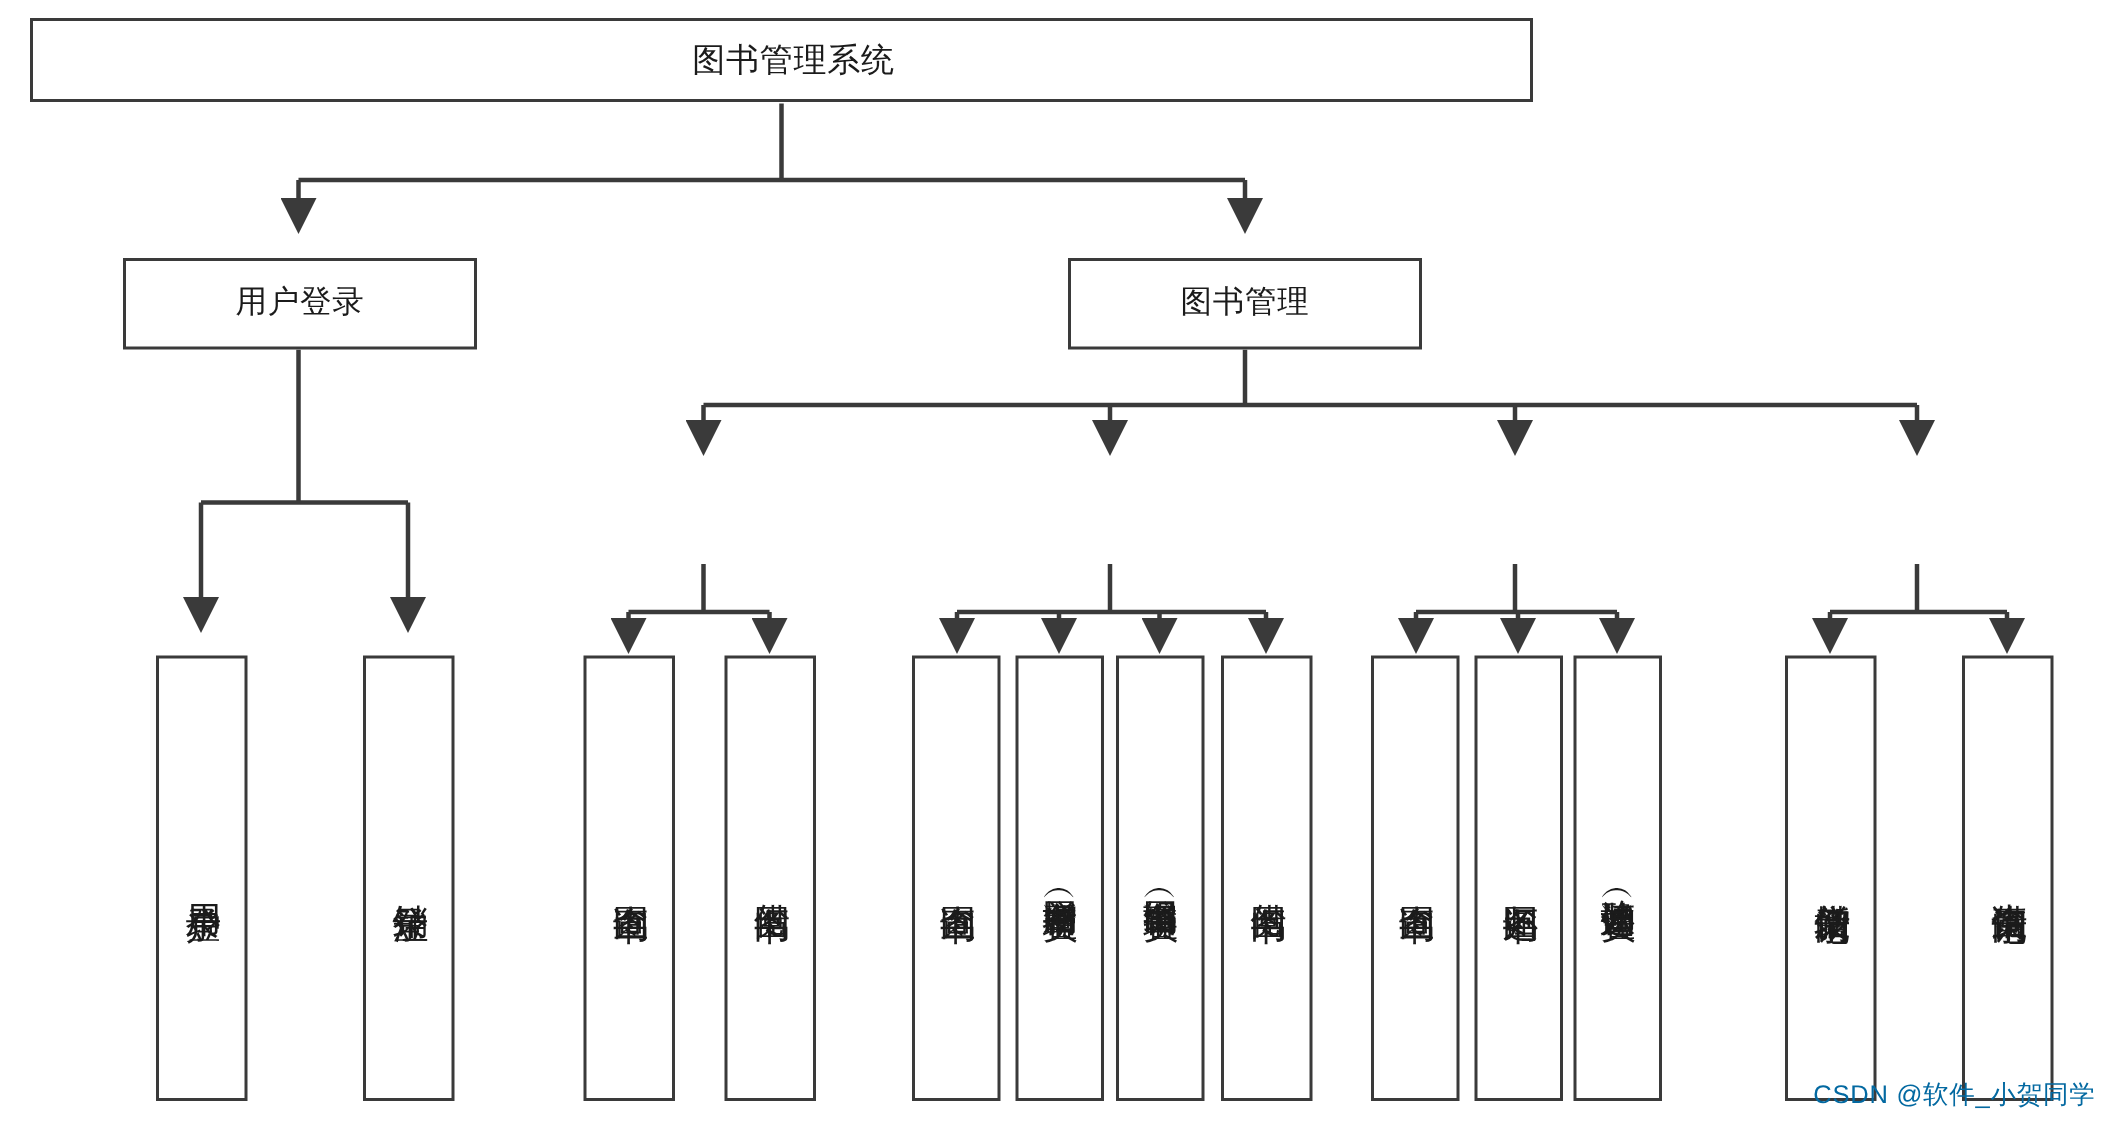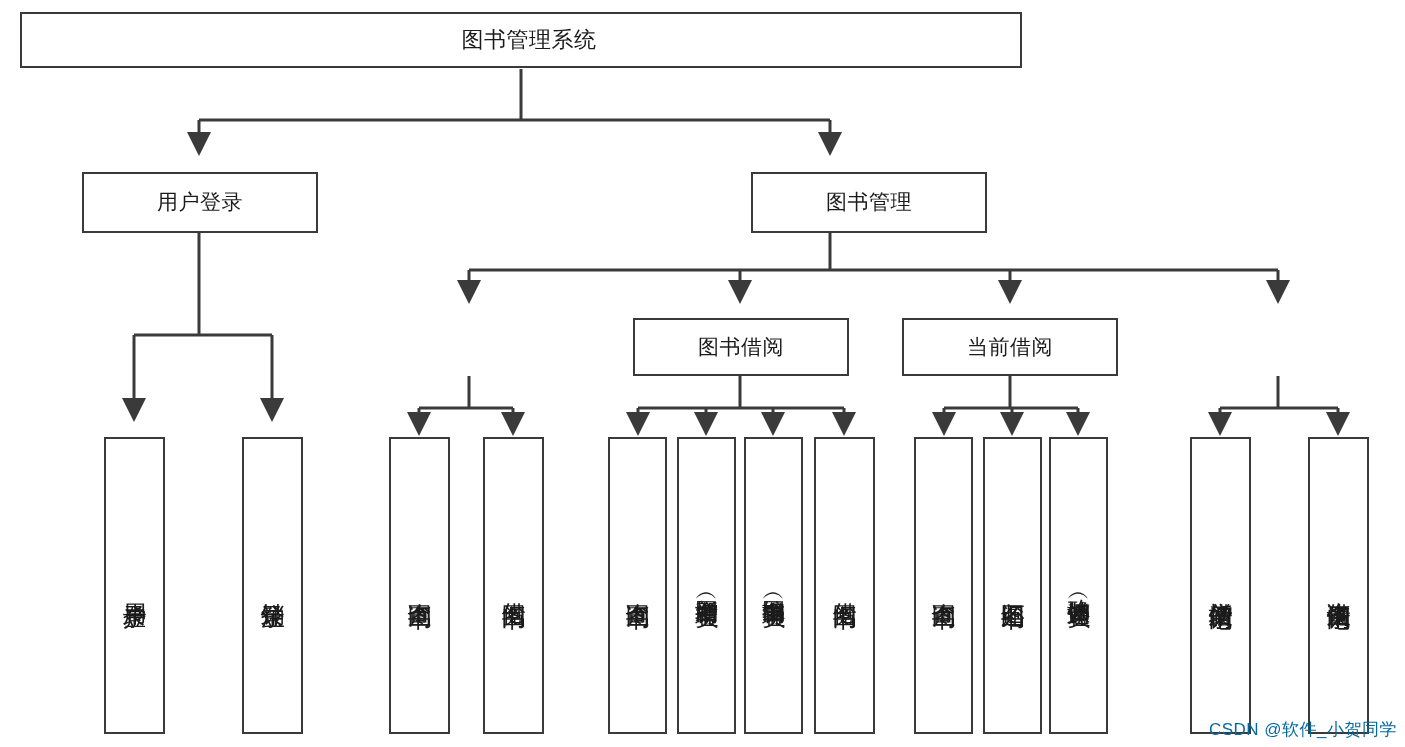--- a/index.html
+++ b/index.html
@@ -133,32 +133,26 @@
   </svg>
 
   <div class="node horiz root" style="left:20px; top:12px; width:1002px; height:56px;padding-left:16px;">
     <span class="label">图书管理系统</span>
   </div>
 
   <div class="node horiz" style="left:82px; top:172px; width:236px; height:61px;">
     <span class="label">用户登录</span>
   </div>
 
-  <div class="node horiz" style="left:712px; top:172px; width:236px; height:61px;margin-left:39px;">
+  <div class="node horiz" style="left:712px; top:172px; width:236px; height:61px;">
     <span class="label">图书管理</span>
   </div>
 
 
-  <div class="node horiz" style="left:633px; top:318px; width:216px; height:58px;">
-    <span class="label">图书借阅</span>
-  </div>
-
-  <div class="node horiz" style="left:902px; top:318px; width:216px; height:58px;">
-    <span class="label">当前借阅</span>
-  </div>
+
 
 
   <div class="node vert" style="left:104px; top:437px; width:61px; height:297px;">
     <span class="label">用户登录</span>
   </div>
 
   <div class="node vert" style="left:242px; top:437px; width:61px; height:297px;">
     <span class="label">注销登录</span>
   </div>
 

